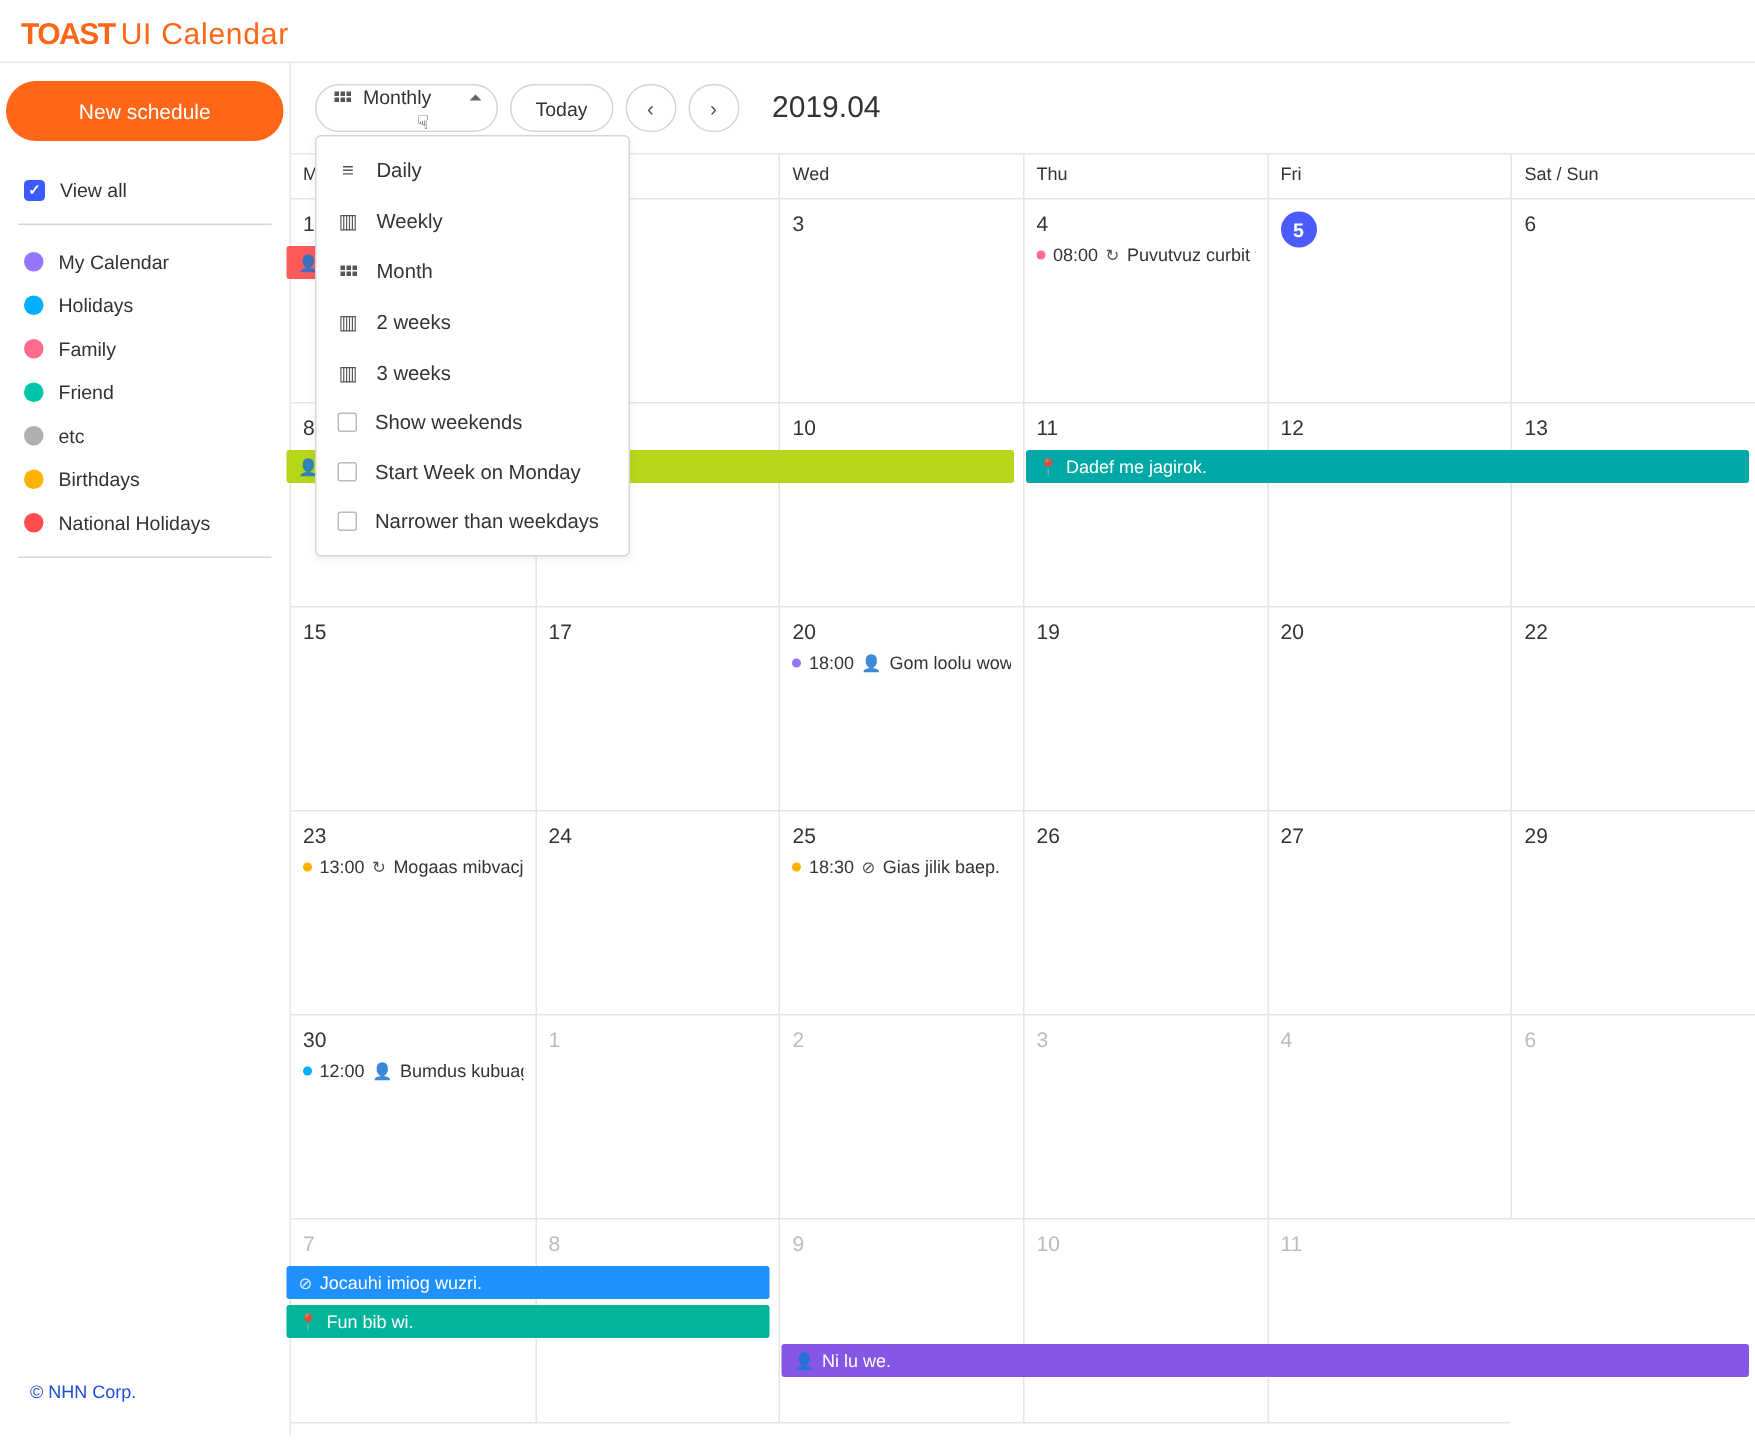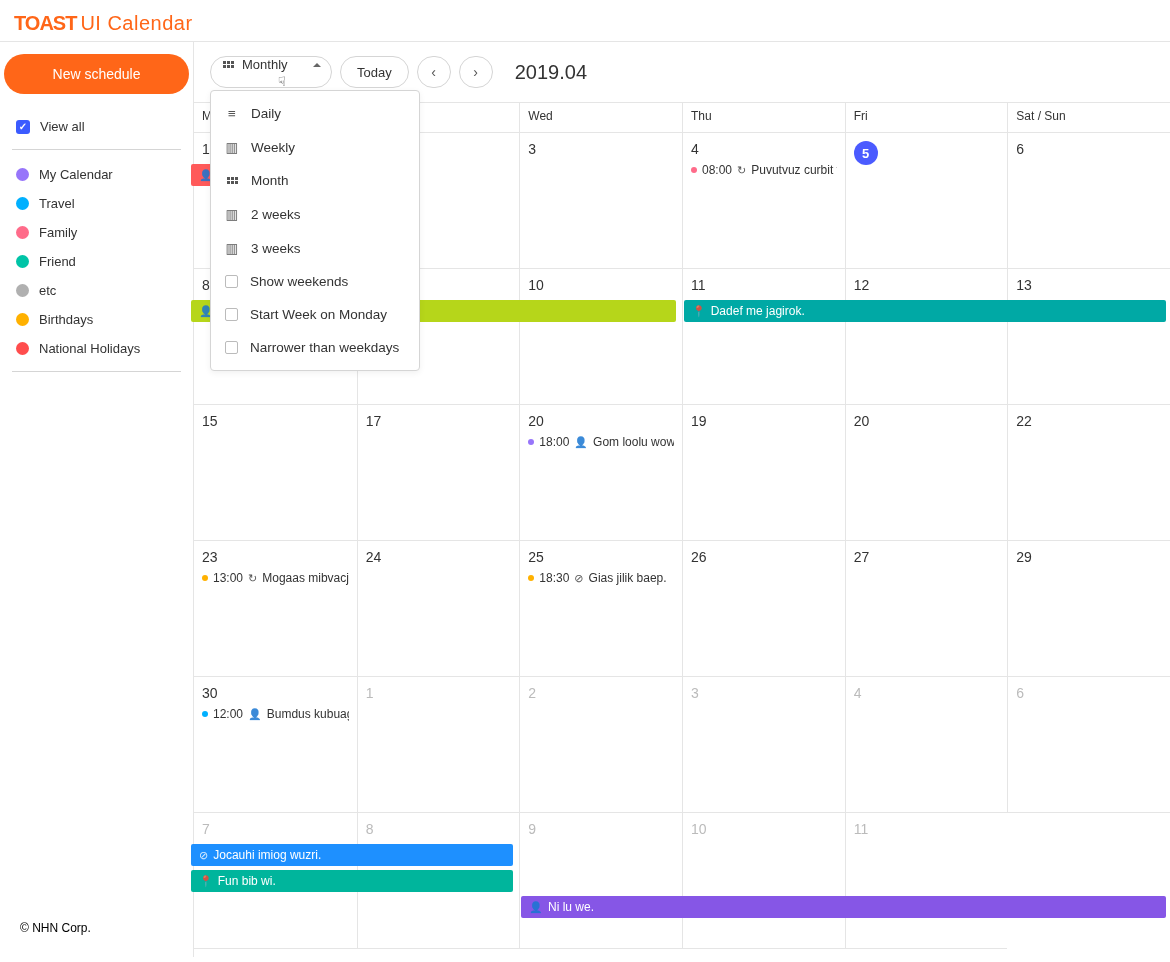--- a/index.html
+++ b/index.html
@@ -55,21 +55,21 @@
   }
   .cal-list { padding: 2px 8px; font-size:13px;}
   .cal-item { display:flex; align-items:center; gap:10px; padding:7px 6px 7px 4px; cursor:pointer;}
   .cal-item .chk {
     width:14px;height:14px;border-radius:3px;display:inline-flex;
     align-items:center;justify-content:center;color:#fff;font-size:10px;font-weight:bold;
   }
   .cal-item .dot { width:13px;height:13px;border-radius:50%; }
   .hr { height:1px;background:var(--border-dark);margin:6px 8px 8px 8px;}
   .copyright {
-    margin-top:auto; padding:10px 16px; color:#000000; font-size:12px;
+    margin-top:auto; padding:10px 16px; color:#1d4ed8; font-size:12px;
   }
   
   .main { flex:1; position:relative; padding: 14px 0 0 0;}
   .toolbar { display:flex; align-items:center; gap:8px; padding:0 16px 14px 16px;}
   .dropdown-btn, .pill-btn, .icon-btn {
     border:1px solid var(--border-dark);
     background:#fff; border-radius:18px; height:32px;
     display:inline-flex; align-items:center; justify-content:center;
     cursor:pointer; font-size:13px; color:#333;
   }
@@ -160,21 +160,21 @@
     </div>
     <div class="hr"></div>
 
     <div class="cal-list" id="cal-list">
         <div class="cal-item">
           <span class="dot" style="background:#9775fa"></span>
     <span>My Calendar</span>
         </div>
         <div class="cal-item">
           <span class="dot" style="background:#00b0ff"></span>
-    <span>Travel</span>
+    <span>Holidays</span>
         </div>
         <div class="cal-item">
           <span class="dot" style="background:#ff6b8a"></span>
     <span>Family</span>
         </div>
         <div class="cal-item">
           <span class="dot" style="background:#00c4a7"></span>
     <span>Friend</span>
         </div>
         <div class="cal-item">

